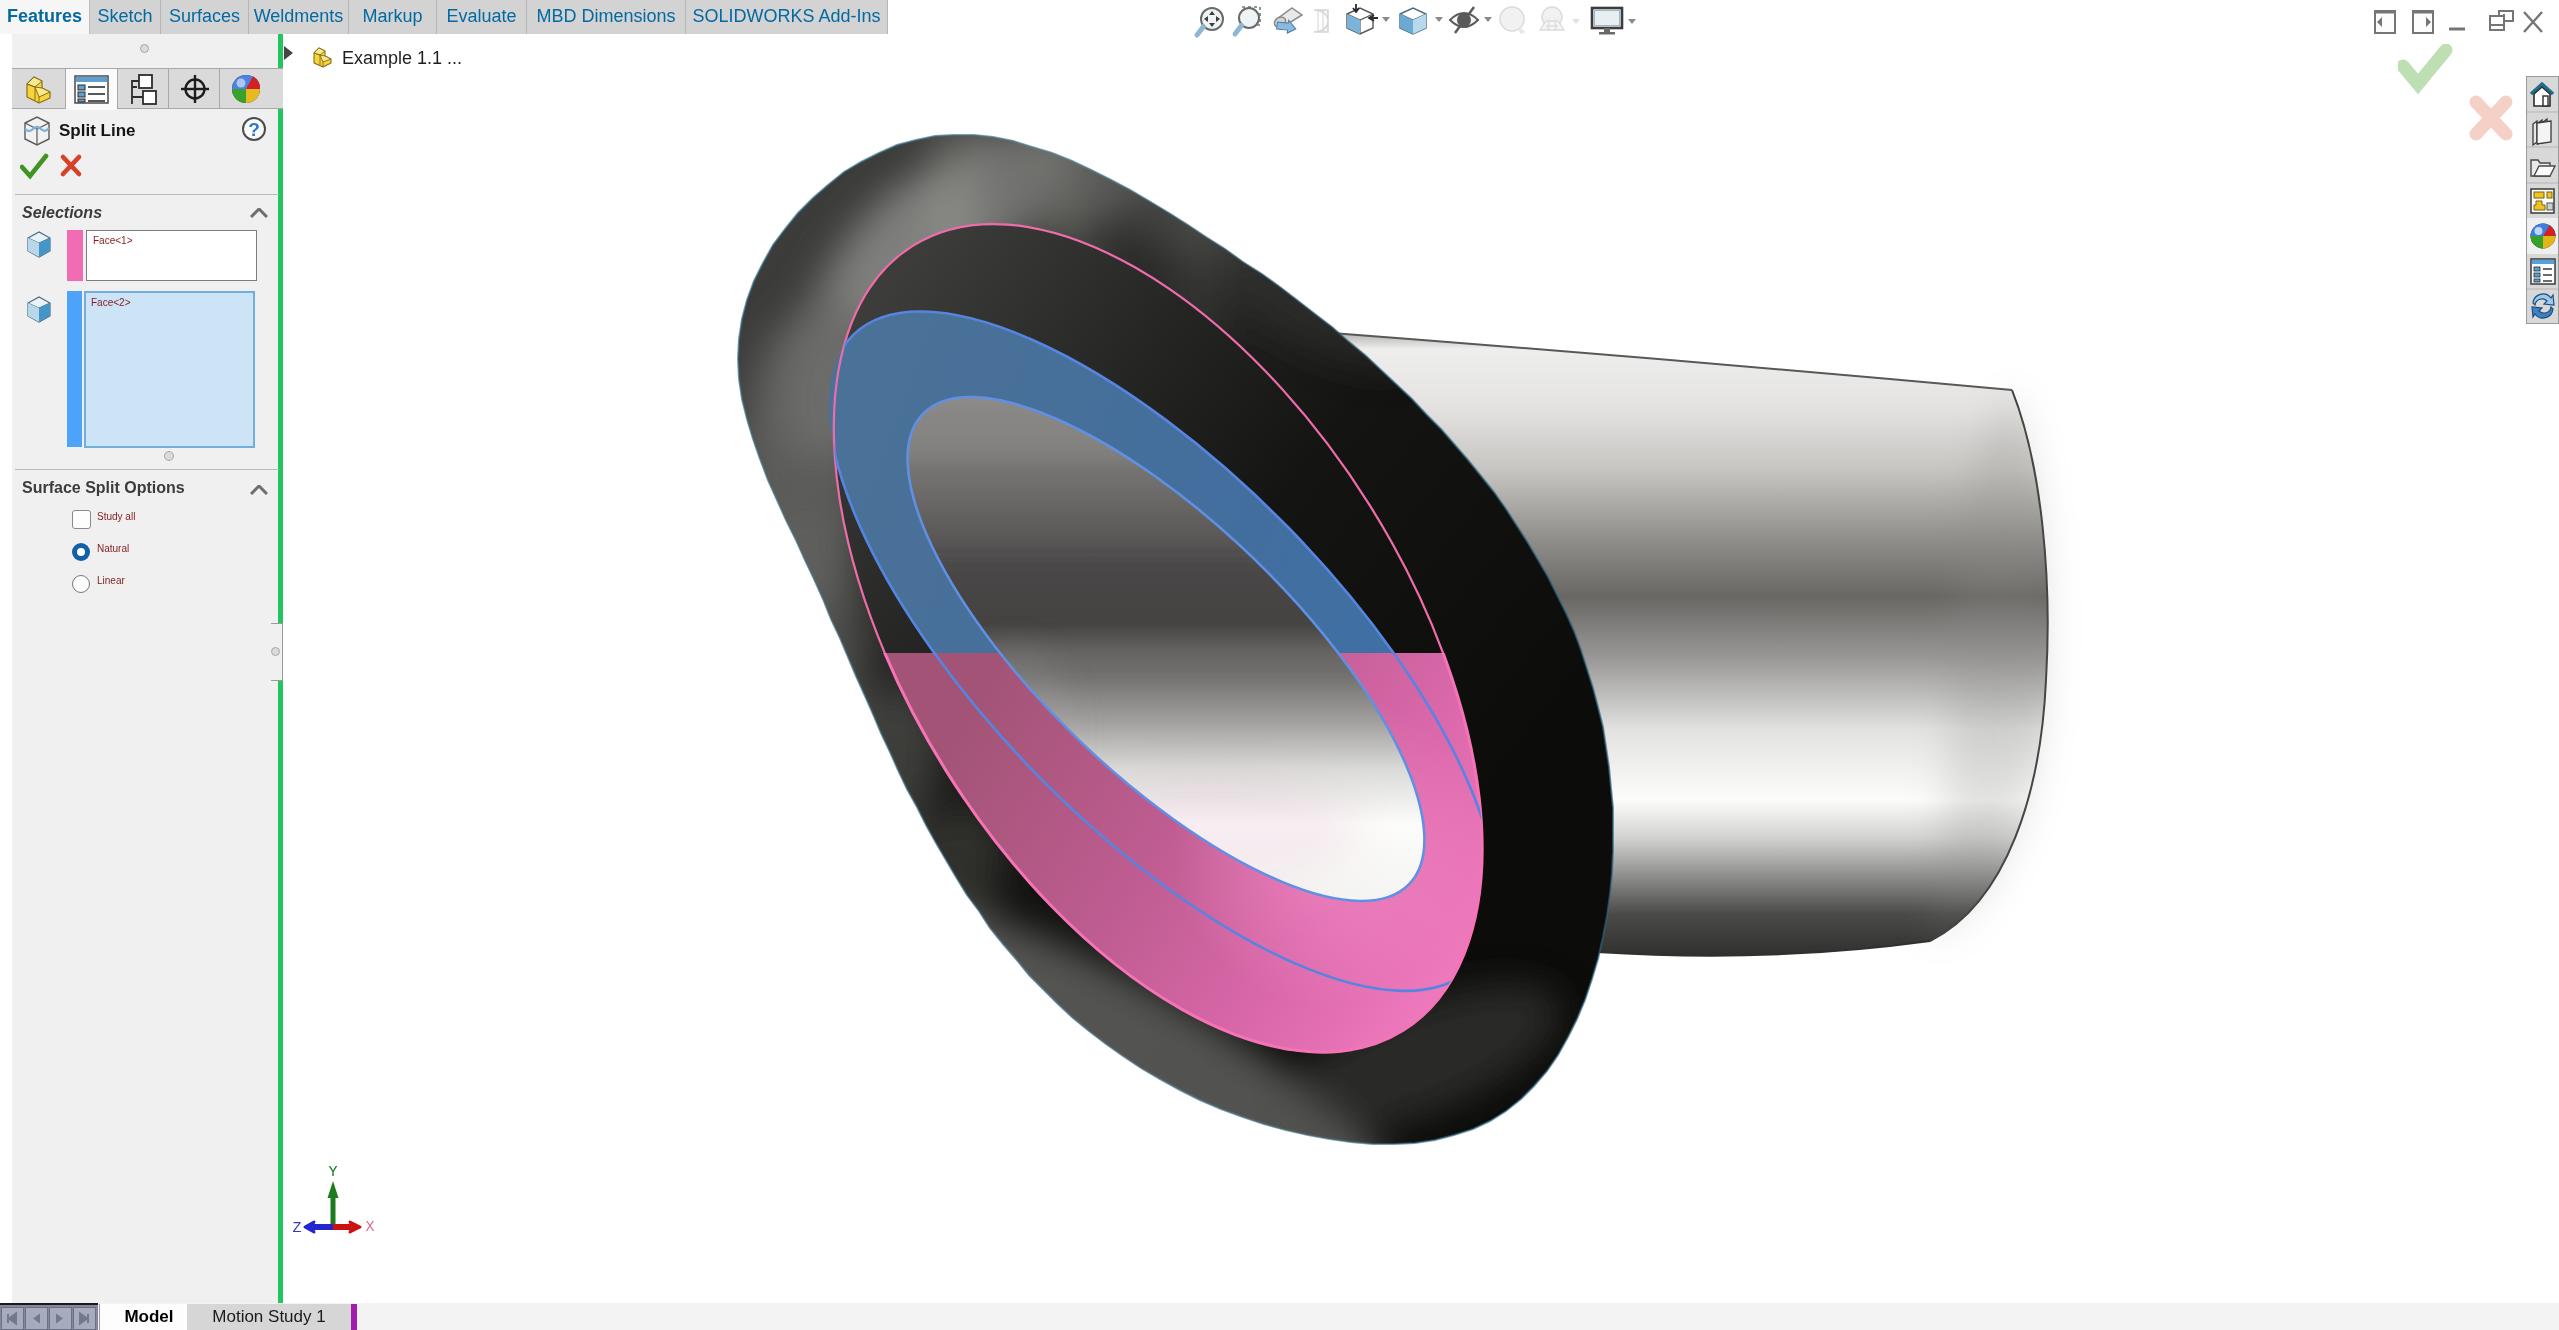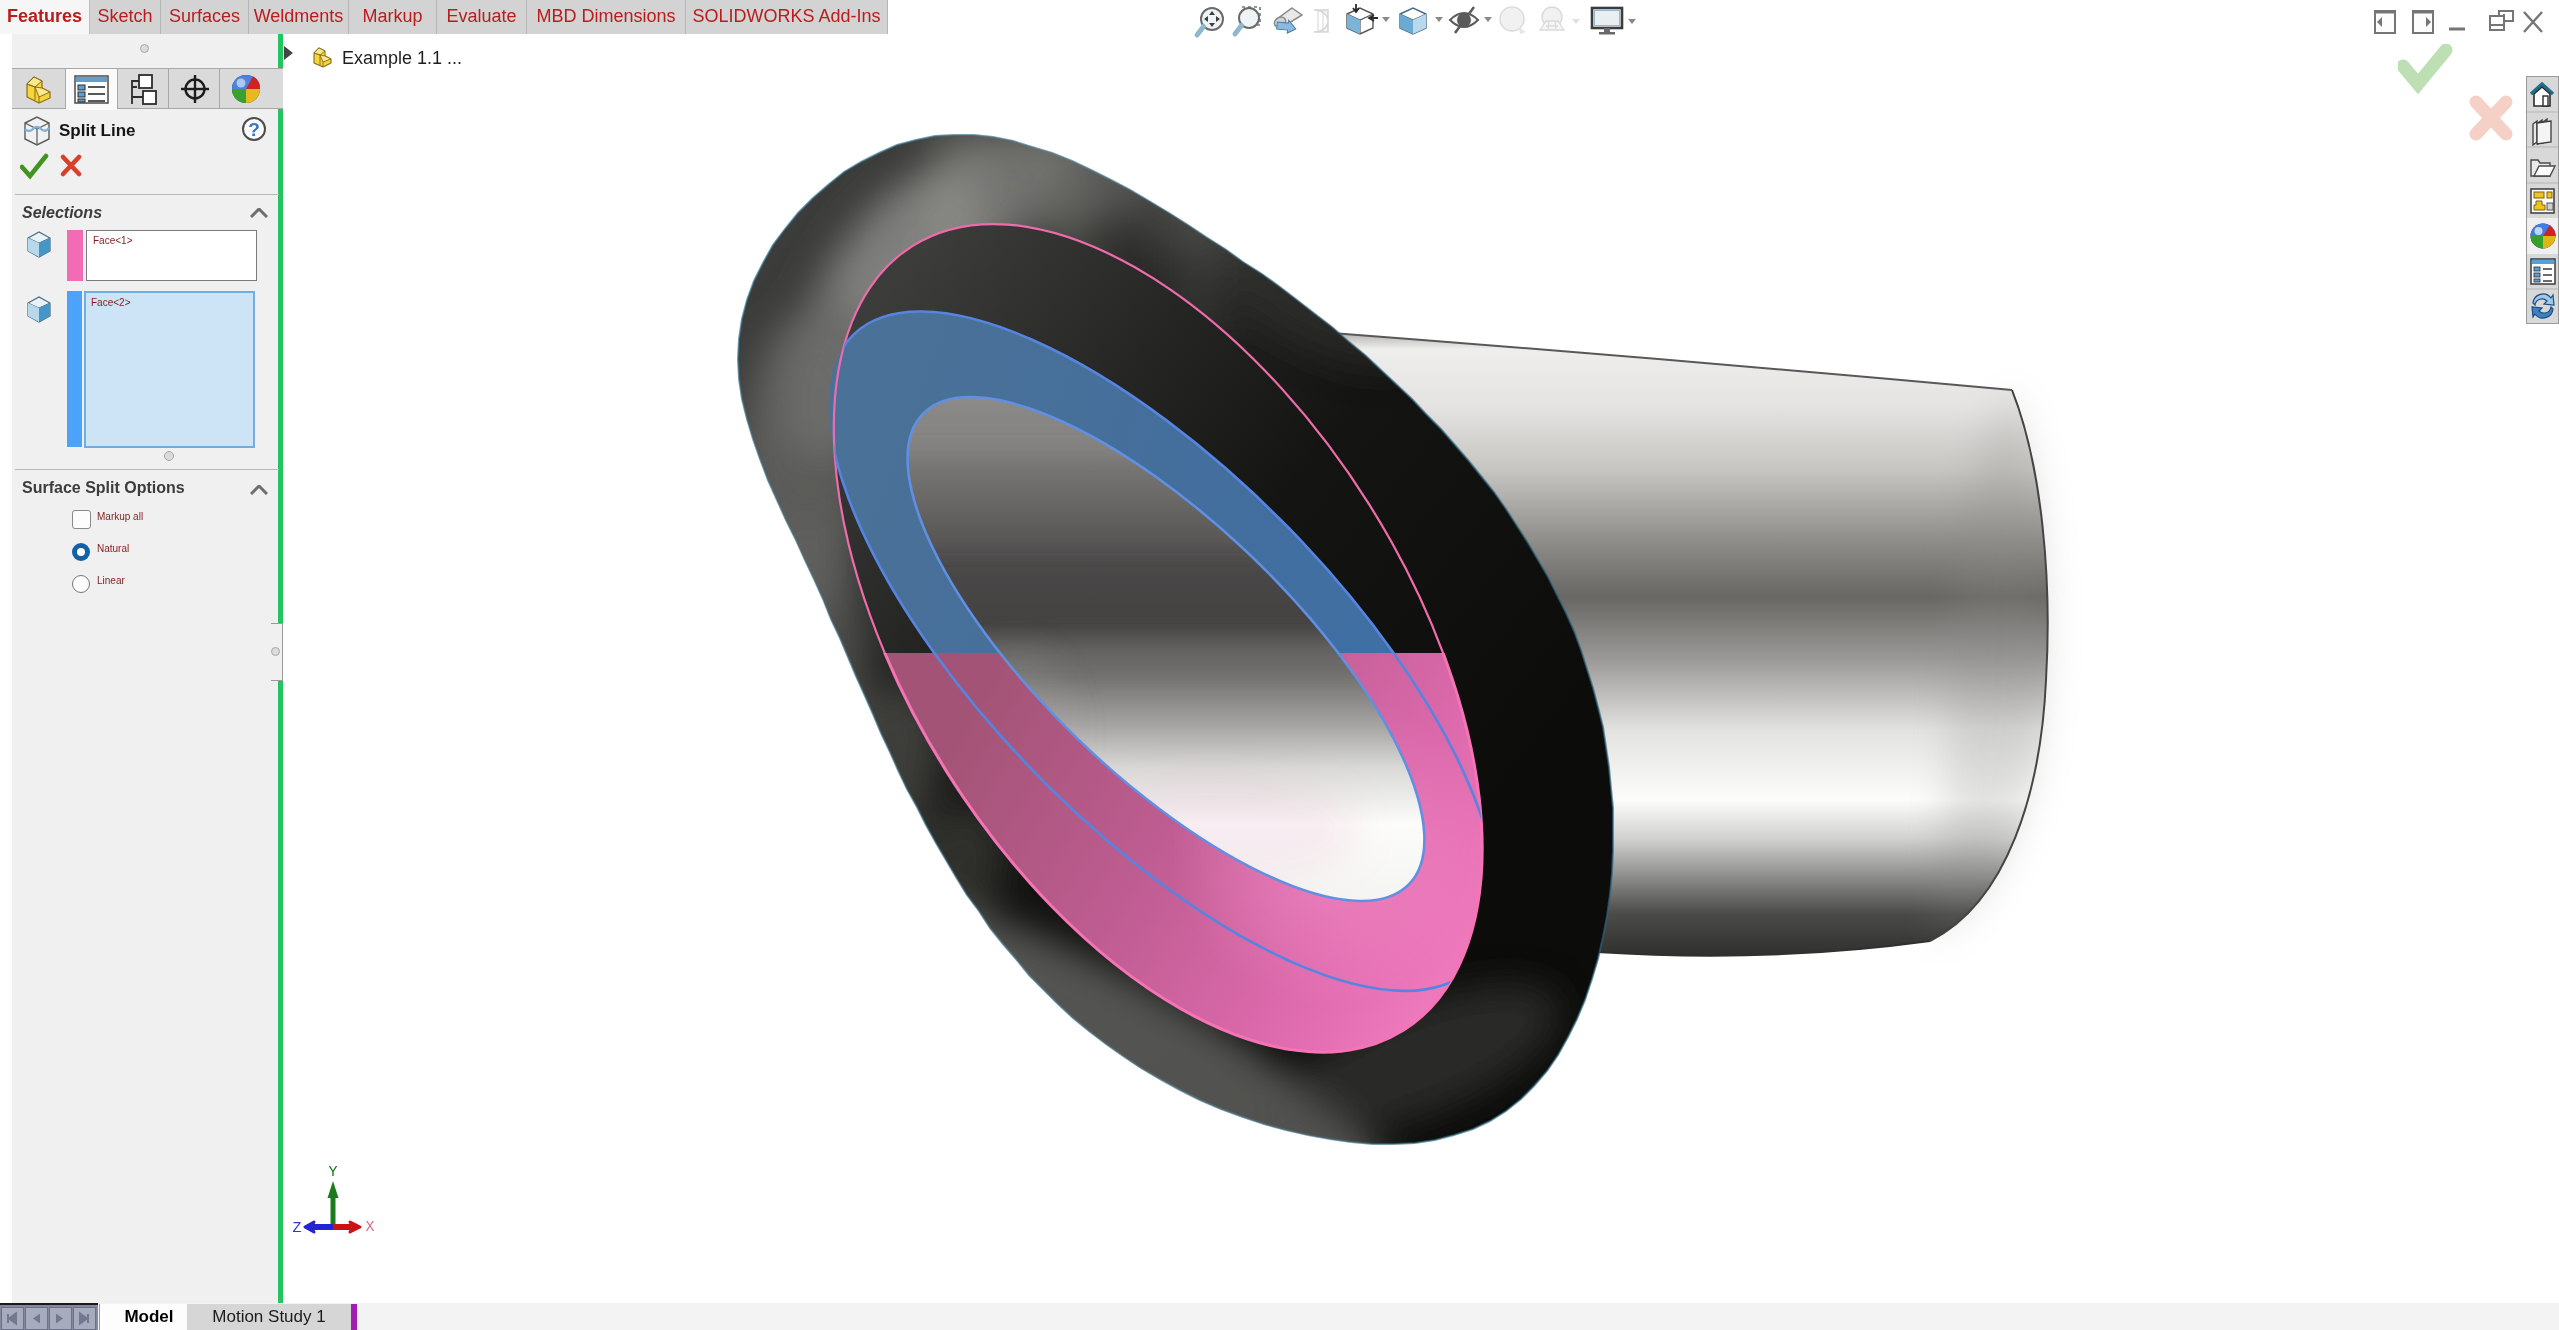--- a/index.html
+++ b/index.html
@@ -1,20 +1,20 @@
 <!DOCTYPE html>
 <html><head>
 <meta charset="utf-8">
 <style>
 * { margin:0; padding:0; box-sizing:border-box; }
 html,body { width:2559px; height:1330px; overflow:hidden; background:#fff;
   font-family:"Liberation Sans", sans-serif; }
 #tabbar { position:absolute; left:0; top:0; width:2559px; height:34px; background:#fff; }
 .tab { position:absolute; top:0; height:34px; background:#d4d3d3; border-right:1px solid #b7b6b6;
-  color:#b91c1c; font-size:18px; text-align:center; line-height:33px; white-space:nowrap; overflow:hidden;}
+  color:#0369a1; font-size:18px; text-align:center; line-height:33px; white-space:nowrap; overflow:hidden;}
 .tab.active { background:#f7f6f6; font-weight:bold; border-right:1px solid #c0c0c0;}
 #leftpanel { position:absolute; left:12px; top:34px; width:271px; height:1269px;
   background:#f1f0f0; border-right:5px solid #22c55e; }
 #viewport { position:absolute; left:271px; top:34px; width:2288px; height:1269px; background:#fff; }
 #bottombar { position:absolute; left:0; top:1303px; width:2559px; height:27px; background:#f4f3f3; }
 .bbtab { position:absolute; top:1px; height:26px; font-size:17px; line-height:25px; text-align:center; }
 #modeltab { left:99px; width:100px; background:#fdfdfd; font-weight:bold; border-left:1px solid #9a9a9a; border-right:1px solid #9a9a9a;}
 #mstab { left:187px; width:170px; background:#d7d6d6; border-right:6px solid #a21caf; color:#1b1b1b;}
 .navbtns { position:absolute; left:0; top:0; width:98px; height:27px; background:#85889c; border-top:2px solid #1a1a1a;}
 .navb { position:absolute; top:2px; width:23px; height:23px; background:#a7abbe; border:1px solid #6d7187; }
@@ -421,21 +421,21 @@
   <div style="position:absolute;left:72px;top:257px;width:171px;height:157px;background:#cde3f6;border:2px solid #71aede;"></div>
   <div class="ptext" style="left:79px;top:263px;">Face&lt;2&gt;</div>
   <div class="grip" style="left:152px; top:417px; width:10px; height:10px;"></div>
   <div class="seph" style="top:435px;"></div>
 
   <div class="grouphdr" style="top:445px;">Surface Split Options</div>
   <svg class="chev" style="top:451px;" viewBox="0 0 18 10">
       <path d="M1,9 L9,1 L17,9" fill="none" stroke="#6e6e6e" stroke-width="3"></path>
     </svg>
   <div style="position:absolute;left:60px;top:476px;width:19px;height:19px;border:1px solid #8a8a8a;border-radius:3px;background:#fdfdfd;"></div>
-  <div class="ptext" style="left:85px;top:477px;">Markup all</div>
+  <div class="ptext" style="left:85px;top:477px;">Study all</div>
   <div style="position:absolute;left:60px;top:509px;width:18px;height:18px;border-radius:50%;background:#1160a8;"></div>
   <div style="position:absolute;left:65px;top:514px;width:8px;height:8px;border-radius:50%;background:#fff;"></div>
   <div class="ptext" style="left:85px;top:509px;">Natural</div>
   <div style="position:absolute;left:60px;top:541px;width:18px;height:18px;border-radius:50%;border:1px solid #777;background:#fdfdfd;"></div>
   <div class="ptext" style="left:85px;top:541px;">Linear</div>
 </div>
 
 <div style="position:absolute;left:271px;top:623px;width:12px;height:58px;background:#f1f0f0;border:1px solid #9b9a9a;border-left:none;z-index:5;"></div>
 <div class="grip" style="left:271px;top:647px;width:9px;height:9px;z-index:6;"></div>
 <div id="bottombar">

